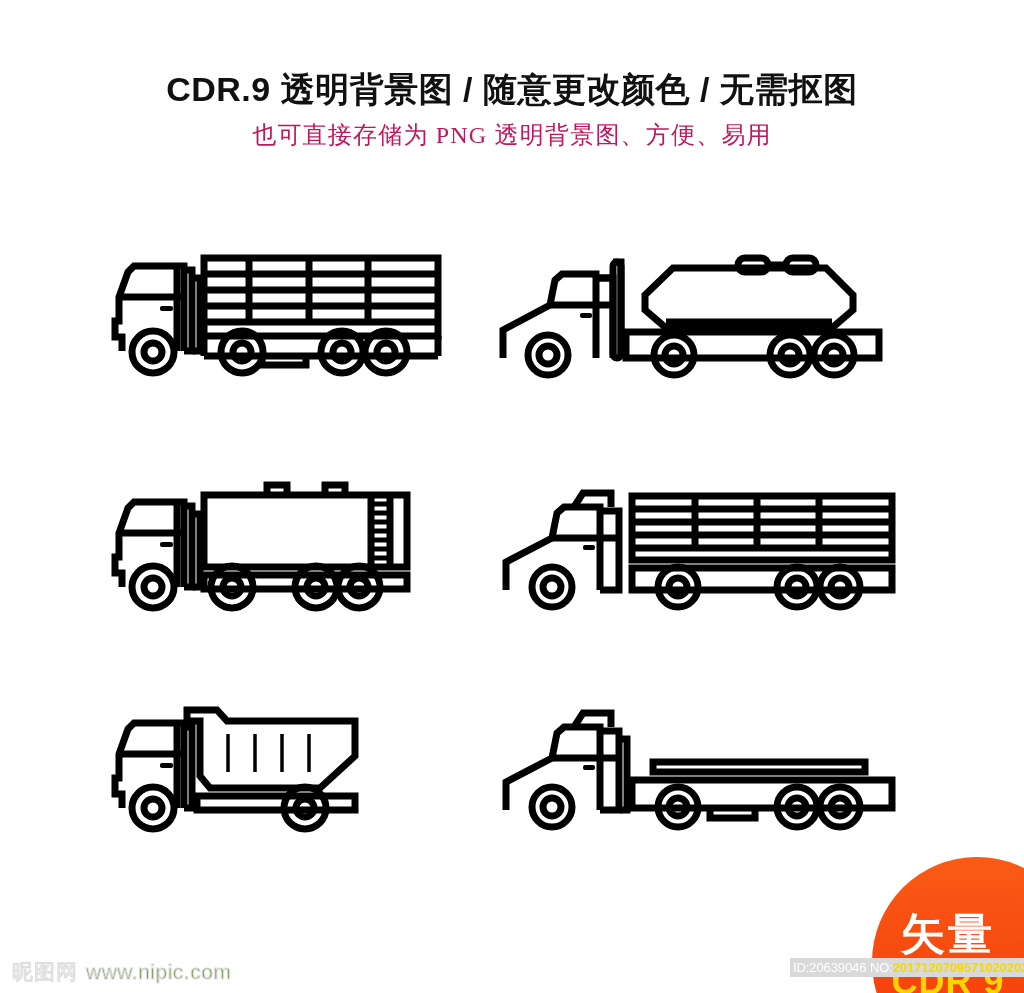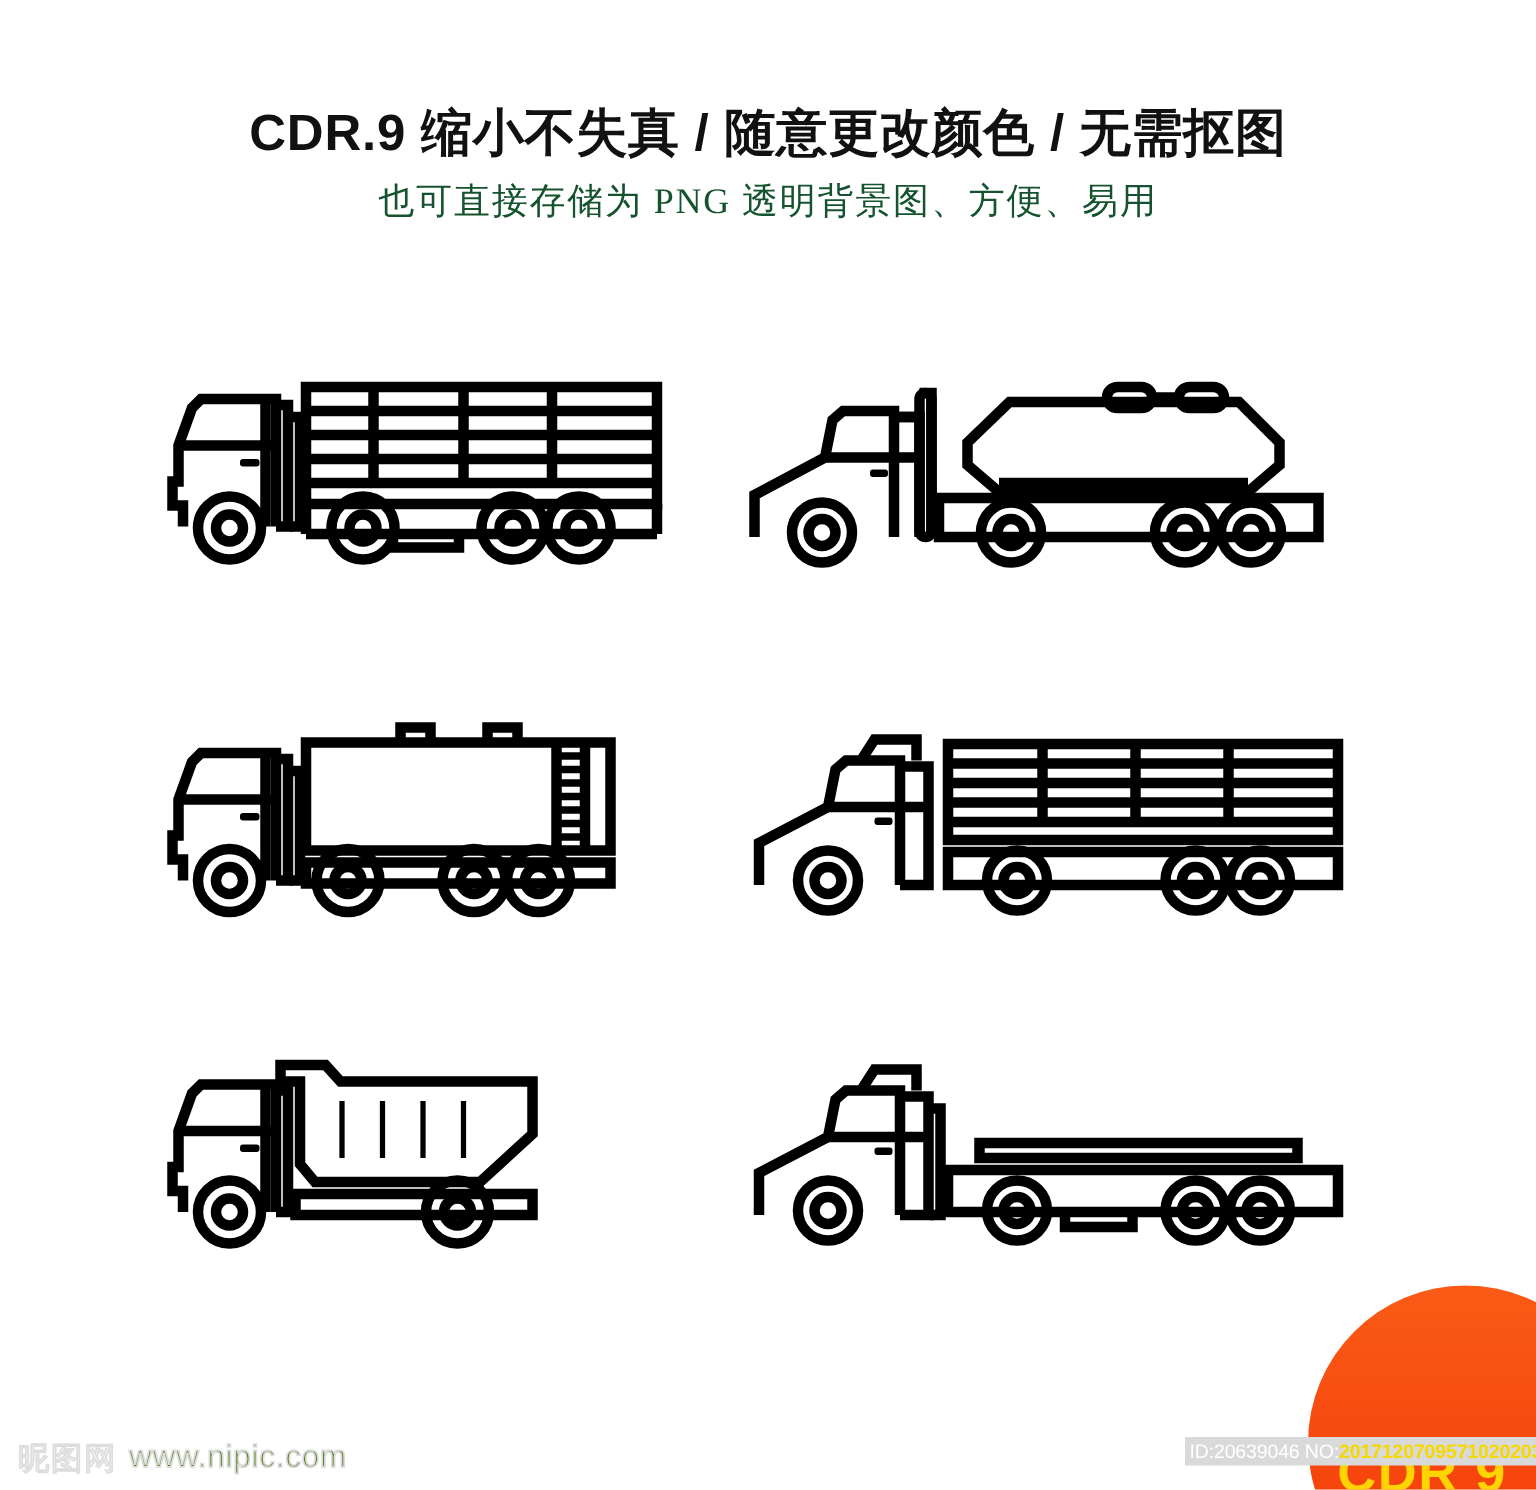--- a/index.html
+++ b/index.html
@@ -42,21 +42,21 @@
     color: #8e2f2a;
     letter-spacing: 0.4px;
     line-height: 1.18;
     font-family: "Liberation Sans", "DejaVu Sans", sans-serif;
   }
   #title-line-3 {
     margin: 0;
     padding-top: 12px;
     font-size: 24px;
     font-weight: normal;
-    color: #14532d;
+    color: #be185d;
     letter-spacing: 1.2px;
     line-height: 1.2;
     font-family: "Liberation Serif", "DejaVu Serif", serif;
   }
 
   
   #icon-grid {
     position: absolute;
     left: 0;
     top: 228px;
@@ -175,21 +175,21 @@
     font-size: 36px;
     font-weight: bold;
     letter-spacing: 1px;
     font-family: "Liberation Sans", "DejaVu Sans", sans-serif;
   }
 </style>
 </head>
 <body>
 
 <div id="header">
-  <div id="title-line-1">CDR.9 缩小不失真 / 随意更改颜色 / 无需抠图</div>
+  <div id="title-line-1">CDR.9 透明背景图 / 随意更改颜色 / 无需抠图</div>
   <div id="title-line-3">也可直接存储为 PNG 透明背景图、方便、易用</div>
 </div>
 
 <div id="icon-grid">
 
   <div class="icon-cell" style="left:105px; top:24px;">
     <svg width="340" height="125" viewBox="0 0 340 125">
 
       <rect class="ln" x="99" y="6" width="234" height="78"></rect>
 
@@ -388,20 +388,21 @@
       <circle class="ln" cx="302" cy="111" r="20"></circle>
       <circle class="ln" cx="302" cy="111" r="9"></circle>
       <circle class="ln" cx="345" cy="111" r="20"></circle>
       <circle class="ln" cx="345" cy="111" r="9"></circle>
     </svg>
   </div>
 
 </div>
 
 <div id="corner-badge">
+  <div id="badge-cn">矢量</div>
   <div id="badge-cdr">CDR 9</div>
 </div>
 
 <div id="watermark-nipic">
   <span class="wm-cn">昵图网</span>
   <span class="wm-url">www.nipic.com</span>
 </div>
 
 <div id="id-strip">
   <span>ID:20639046</span>

